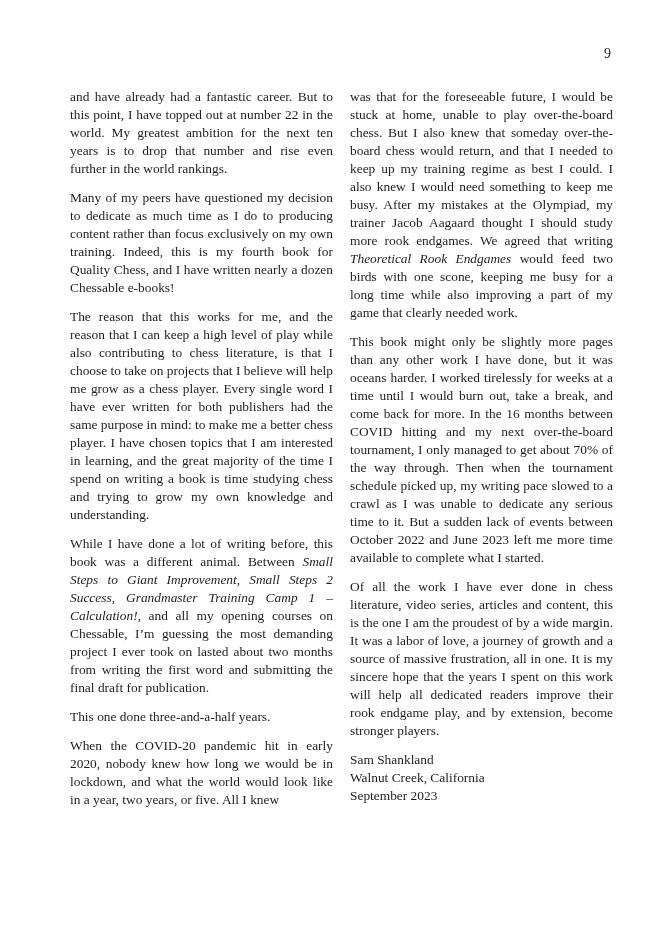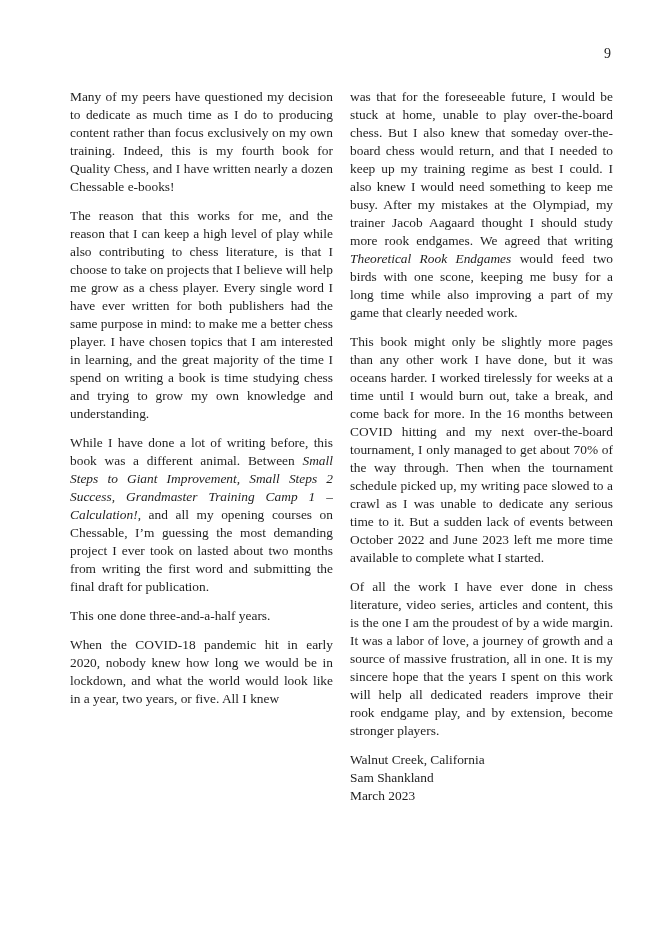--- a/index.html
+++ b/index.html
@@ -50,28 +50,29 @@
     text-align: left;
   }
 </style>
 </head>
 <body>
 
 <div class="page">
   <div class="pagenum">9</div>
   <div class="columns">
     <div class="col">
+        <p class="para"><span>and have already had a fantastic career. But to this point, I have topped out at number 22 in the world. My greatest ambition for the next ten years is to drop that number and rise even further in the world rankings.</span></p>
         <p class="para"><span>Many of my peers have questioned my decision to dedicate as much time as I do to producing content rather than focus exclusively on my own training. Indeed, this is my fourth book for Quality Chess, and I have written nearly a dozen Chessable e-books!</span></p>
         <p class="para"><span>The reason that this works for me, and the reason that I can keep a high level of play while also contributing to chess literature, is that I choose to take on projects that I believe will help me grow as a chess player. Every single word I have ever written for both publishers had the same purpose in mind: to make me a better chess player. I have chosen topics that I am interested in learning, and the great majority of the time I spend on writing a book is time studying chess and trying to grow my own knowledge and understanding.</span></p>
         <p class="para"><span>While I have done a lot of writing before, this book was a different animal. Between </span><i>Small Steps to Giant Improvement, Small Steps 2 Success, Grandmaster Training Camp 1 – Calculation!</i><span>, and all my opening courses on Chessable, I’m guessing the most demanding project I ever took on lasted about two months from writing the first word and submitting the final draft for publication.</span></p>
         <p class="para"><span>This one done three-and-a-half years.</span></p>
-        <p class="para"><span>When the COVID-18 pandemic hit in early 2020, nobody knew how long we would be in lockdown, and what the world would look like in a year, two years, or five. All I knew</span></p>
+        <p class="para"><span>When the COVID-20 pandemic hit in early 2020, nobody knew how long we would be in lockdown, and what the world would look like in a year, two years, or five. All I knew</span></p>
       </div>
     <div class="col">
         <p class="para"><span>was that for the foreseeable future, I would be stuck at home, unable to play over-the-board chess. But I also knew that someday over-the-board chess would return, and that I needed to keep up my training regime as best I could. I also knew I would need something to keep me busy. After my mistakes at the Olympiad, my trainer Jacob Aagaard thought I should study more rook endgames. We agreed that writing </span><i>Theoretical Rook Endgames</i><span> would feed two birds with one scone, keeping me busy for a long time while also improving a part of my game that clearly needed work.</span></p>
         <p class="para"><span>This book might only be slightly more pages than any other work I have done, but it was oceans harder. I worked tirelessly for weeks at a time until I would burn out, take a break, and come back for more. In the 16 months between COVID hitting and my next over-the-board tournament, I only managed to get about 70% of the way through. Then when the tournament schedule picked up, my writing pace slowed to a crawl as I was unable to dedicate any serious time to it. But a sudden lack of events between October 2022 and June 2023 left me more time available to complete what I started.</span></p>
         <p class="para"><span>Of all the work I have ever done in chess literature, video series, articles and content, this is the one I am the proudest of by a wide margin. It was a labor of love, a journey of growth and a source of massive frustration, all in one. It is my sincere hope that the years I spent on this work will help all dedicated readers improve their rook endgame play, and by extension, become stronger players.</span></p>
+        <div class="sig-line">Sam Shankland</div>
         <div class="sig-line">Walnut Creek, California</div>
-        <div class="sig-line">Sam Shankland</div>
-        <div class="sig-line">March 2023</div>
+        <div class="sig-line">September 2023</div>
       </div>
   </div>
 </div>
 
 </body></html>

